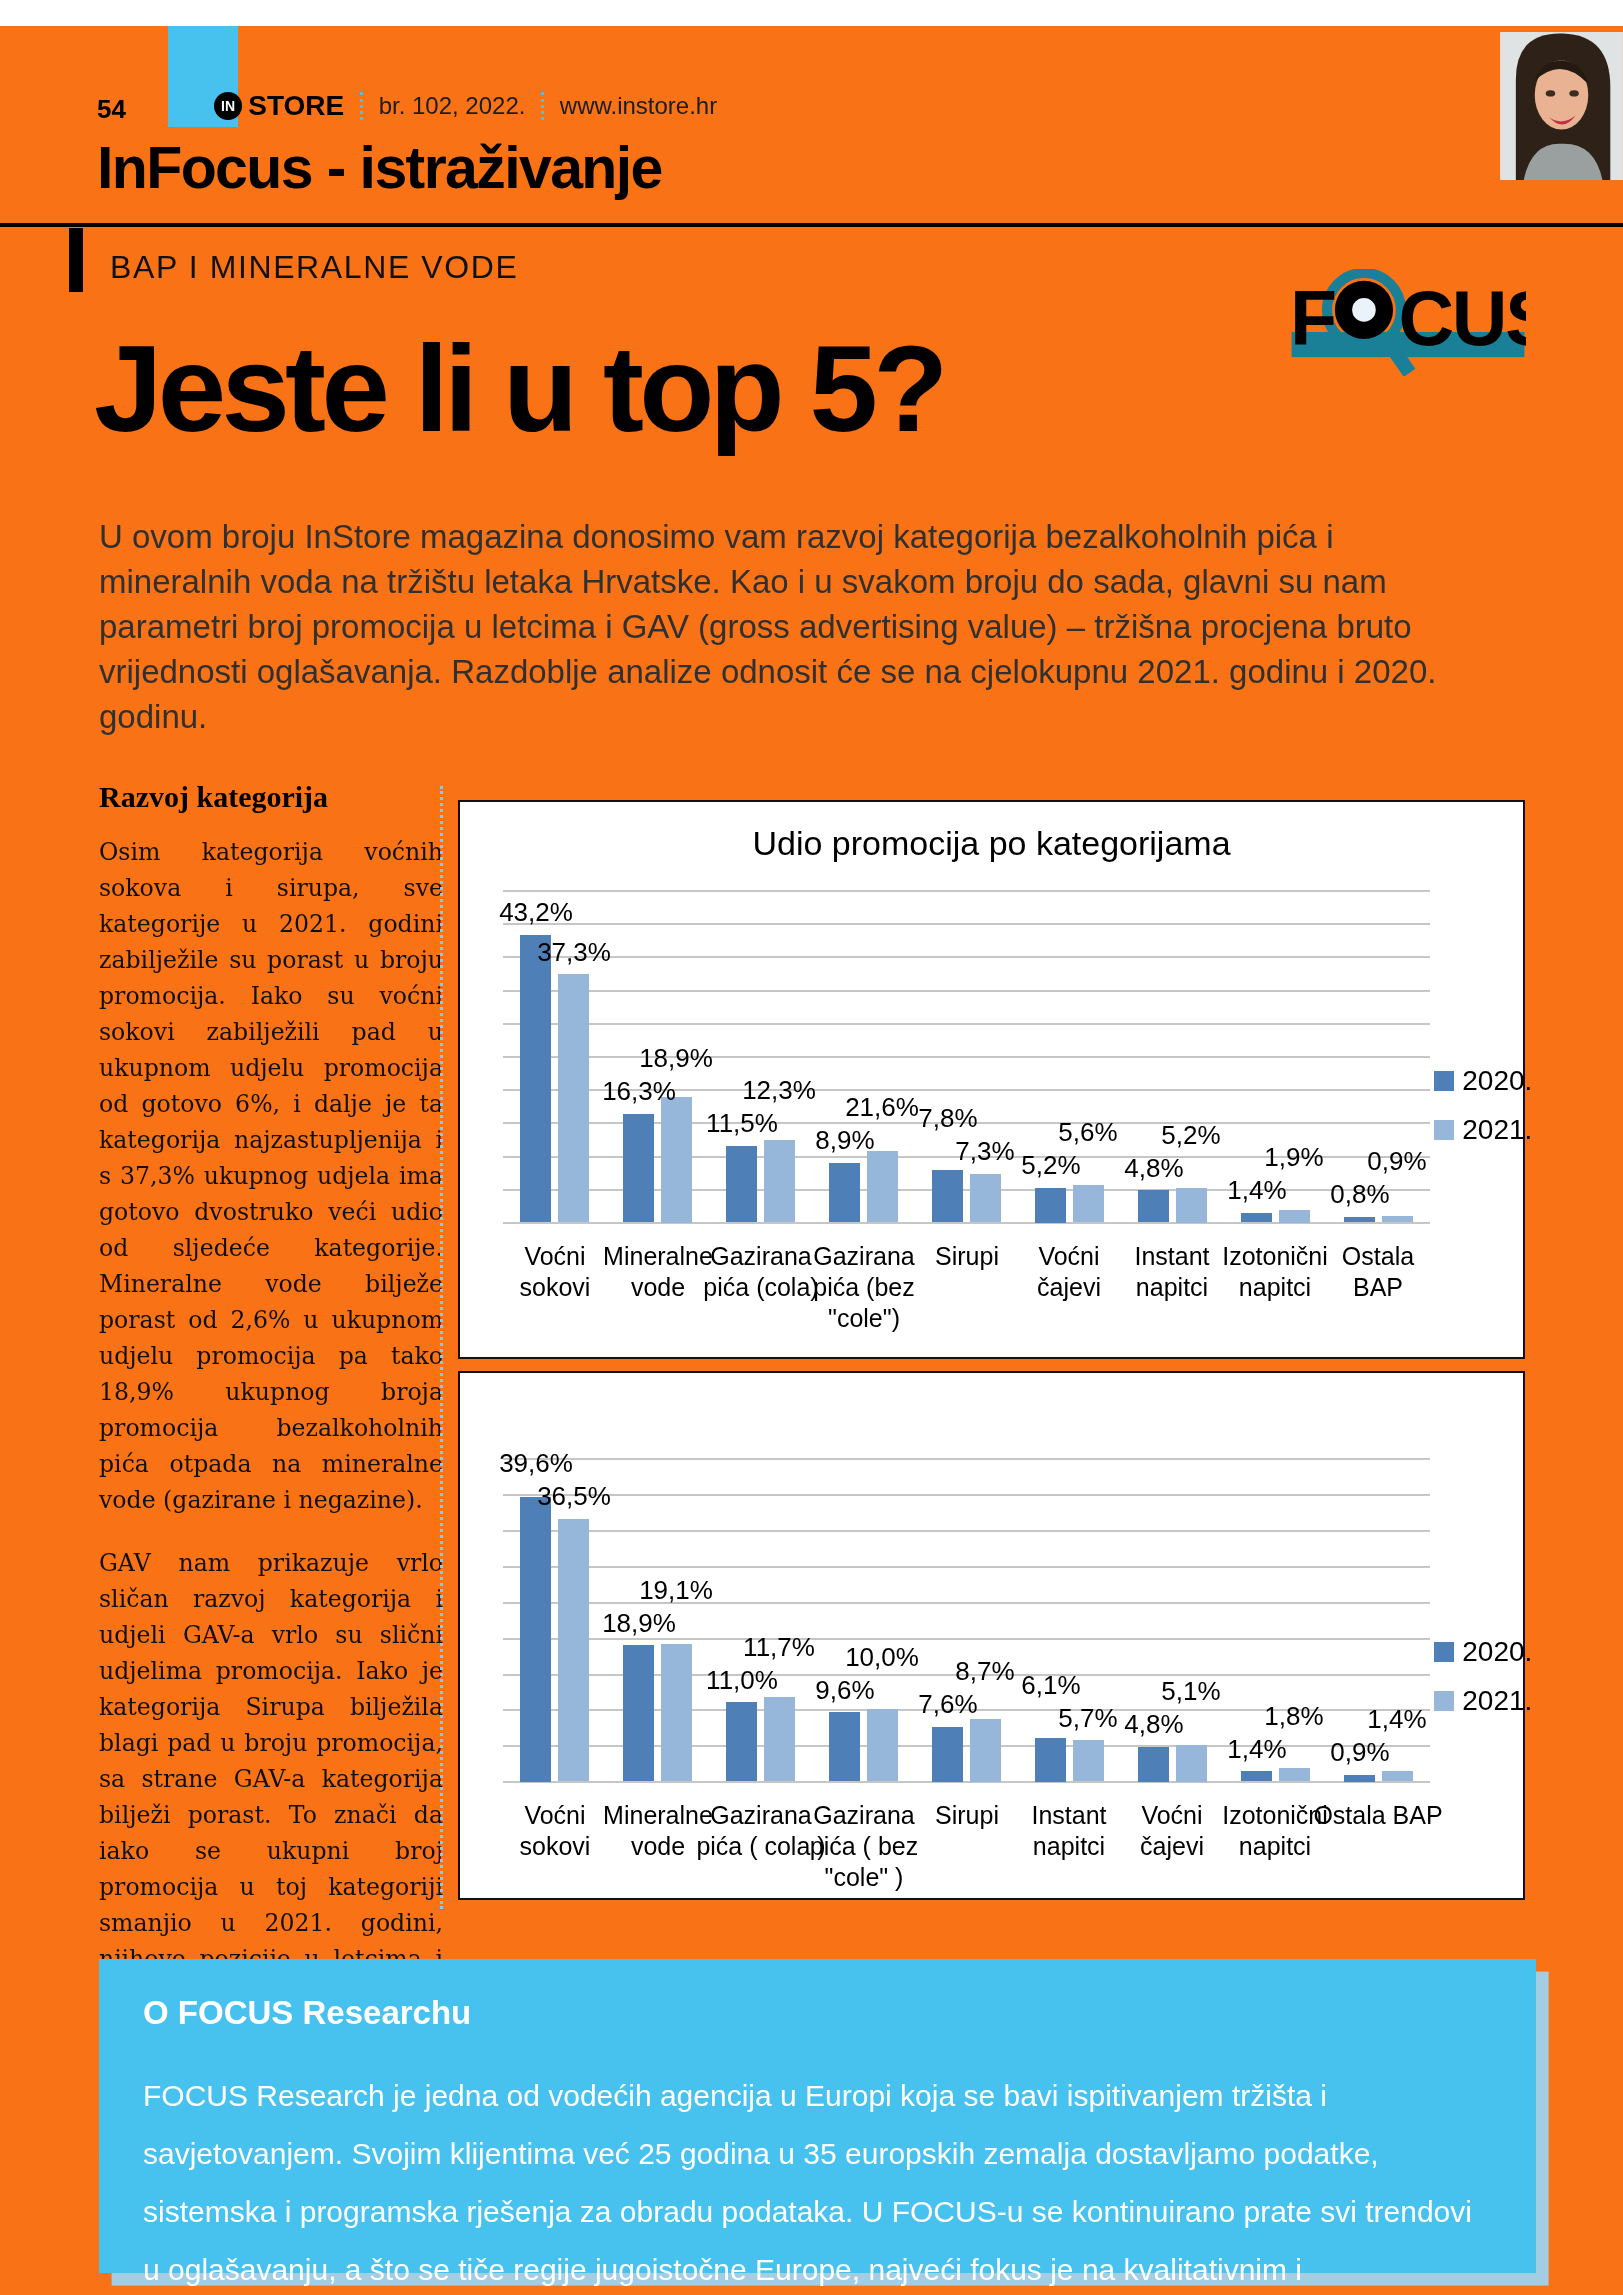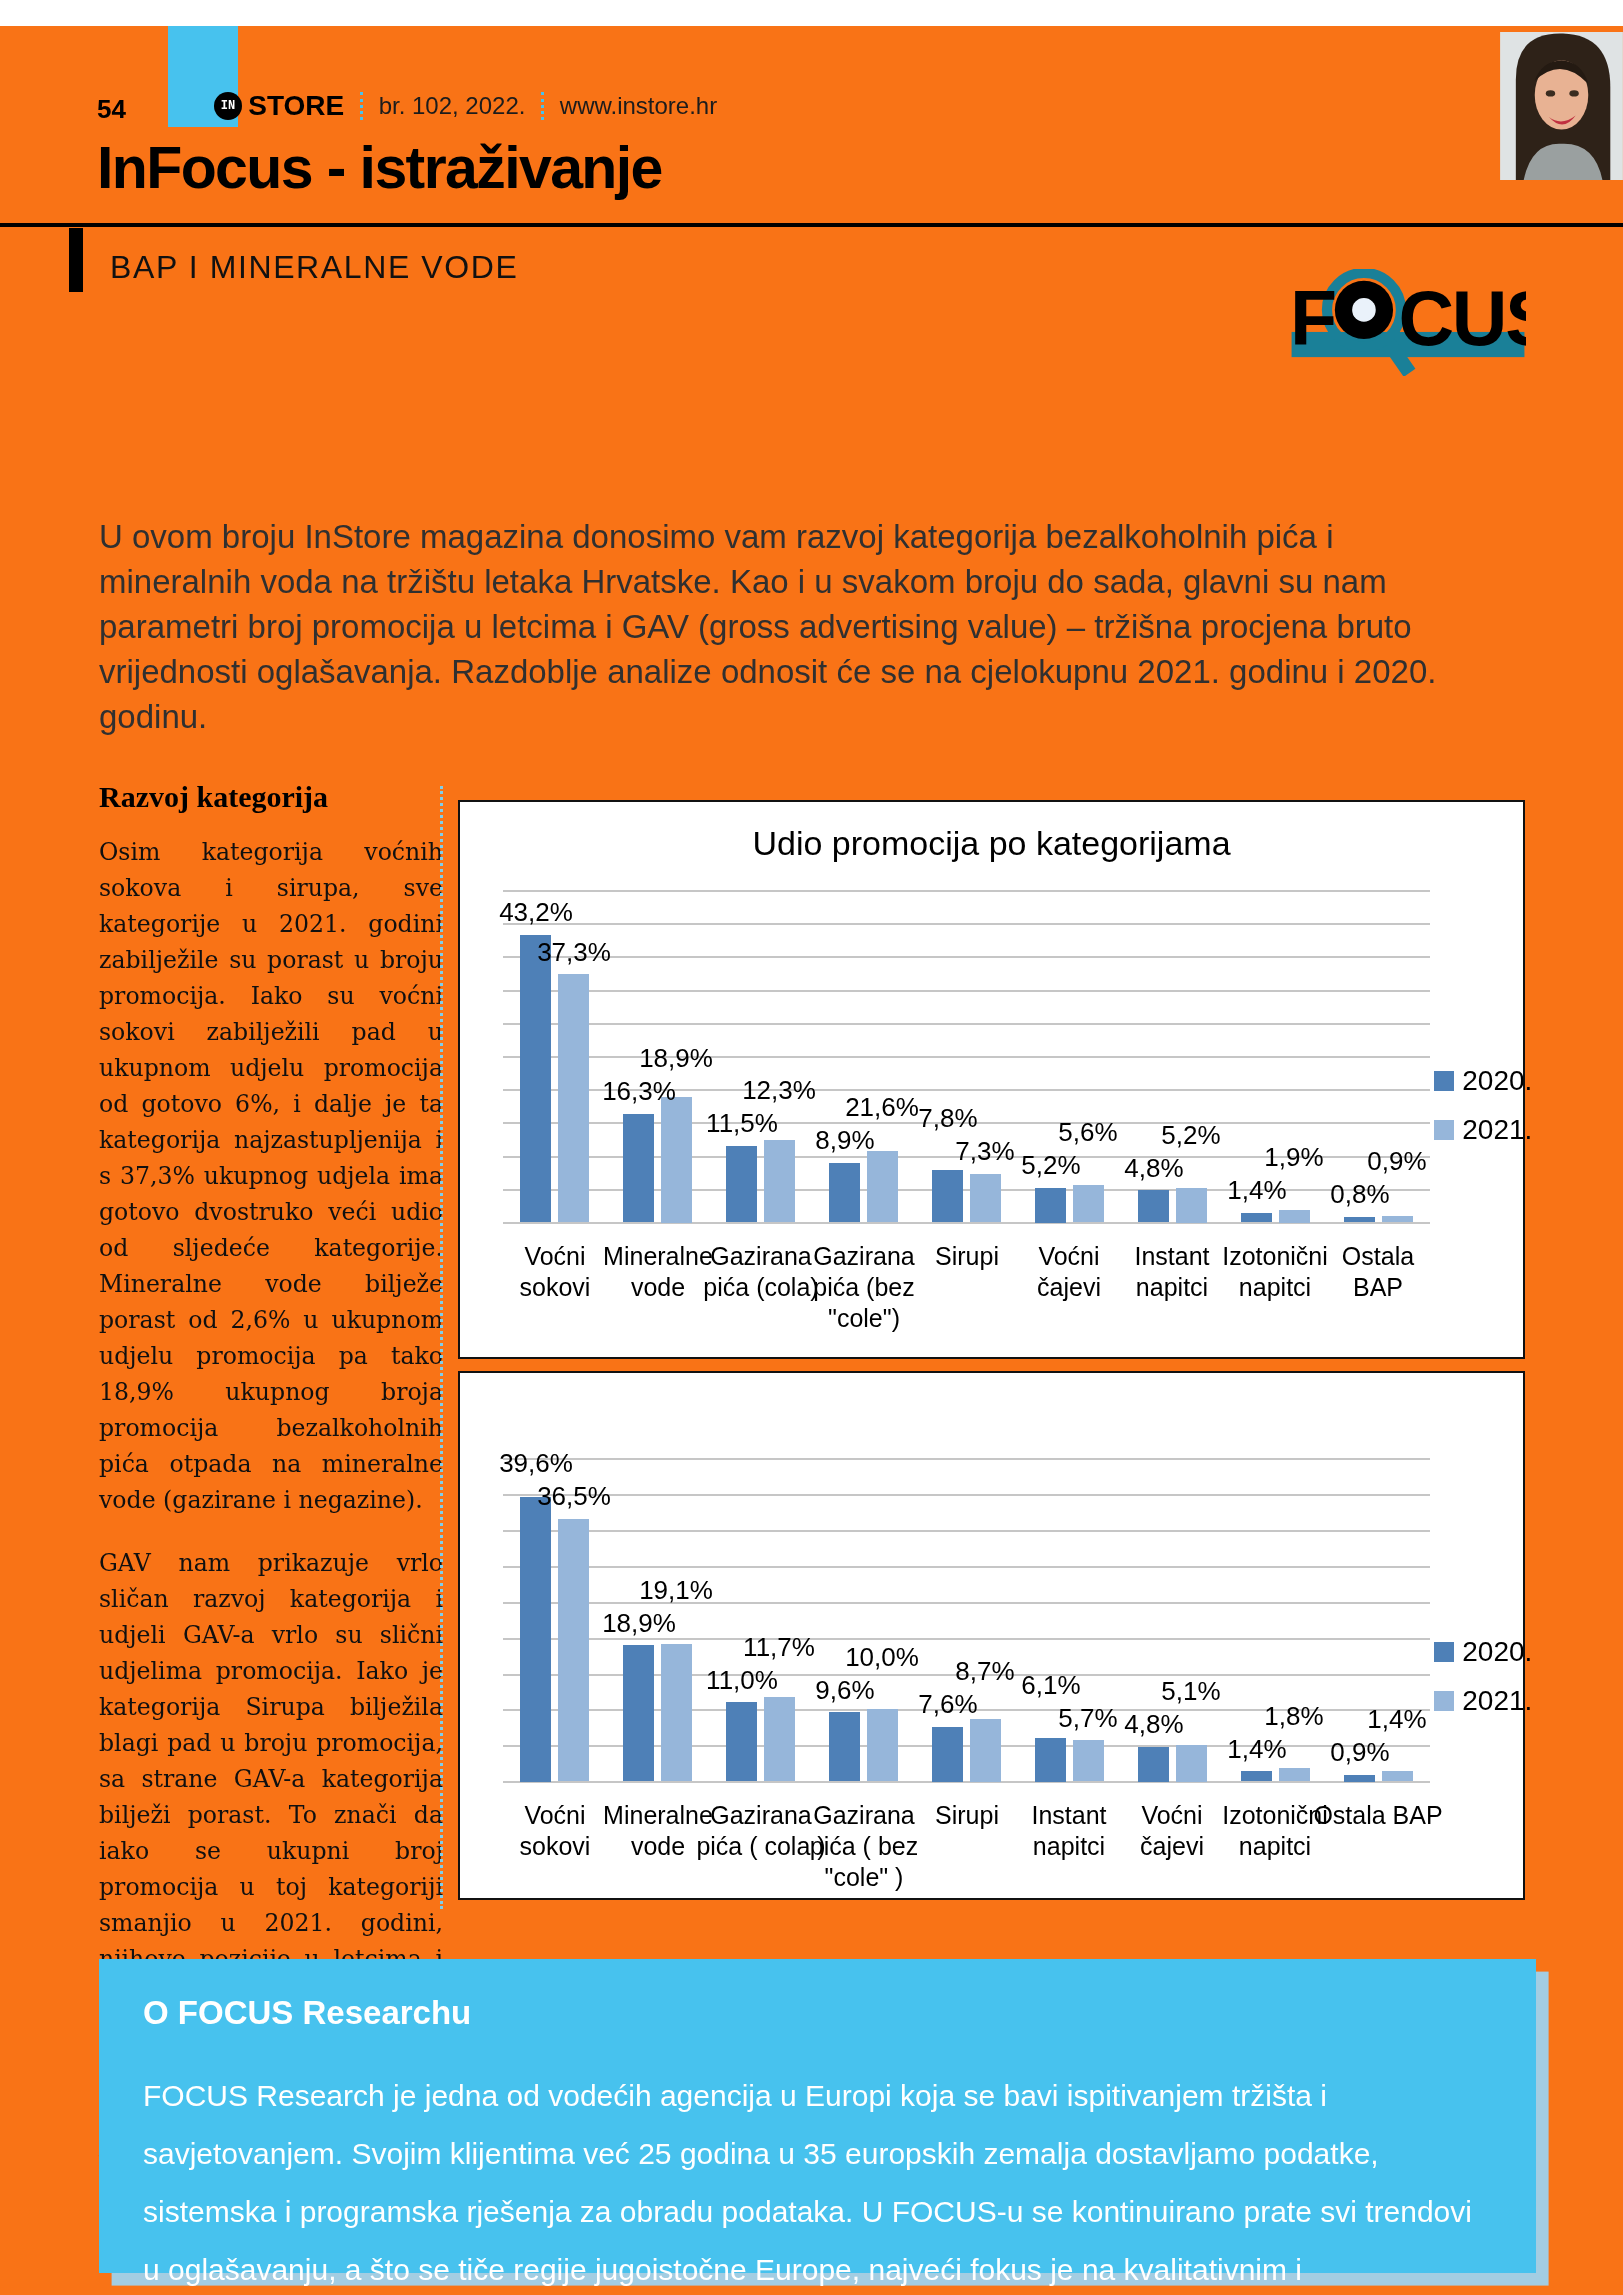--- a/index.html
+++ b/index.html
@@ -11,21 +11,21 @@
     color:#000;
     overflow:hidden;
   }
   .abs{position:absolute;}
 
   
   #page-number{left:97px;top:68px;font-size:26px;font-weight:bold;}
   #accent-bar-top{left:168px;top:0;width:70px;height:101px;background:var(--accent);}
   #masthead{left:214px;top:64px;display:flex;align-items:center;height:31px;}
   #brand-badge{width:28px;height:28px;border-radius:50%;background:#000;color:#fff;
-    font-size:12px;font-weight:bold;display:flex;align-items:center;justify-content:center;font-family:Liberation Mono, monospace;}
+    font-size:14px;font-weight:bold;display:flex;align-items:center;justify-content:center;}
   #brand-name{font-size:28px;font-weight:bold;margin-left:6.3px;letter-spacing:0px;}
   .vdots{border-left:3.9px dotted var(--accent);height:28px;margin:0 15.7px;}
   .issue-text{font-size:24px;color:#1c1c1c;font-weight:400;}
   #infocus-title{left:97px;top:108px;font-size:59px;font-weight:bold;letter-spacing:-1.6px;}
   #author-block{right:130px;top:74px;text-align:right;line-height:1.18;}
   #author-bold{font-size:25px;font-weight:bold;}
   #author-role{font-size:23.6px;}
   #author-email{font-size:22px;}
   #author-photo{right:0;top:6.3px;width:123px;height:148px;}
   #header-rule{left:0;top:197px;width:1623px;height:3.9px;background:#000;}
@@ -97,20 +97,21 @@
     <ellipse cx="64" cy="78" rx="6" ry="4" fill="#3a2c20"></ellipse>
     <ellipse cx="94" cy="78" rx="6" ry="4" fill="#3a2c20"></ellipse>
     <path d="M62 108 Q78 120 96 106 Q80 128 62 108Z" fill="#c03040"></path>
     <path d="M30 188 Q40 140 78 142 Q120 140 130 188 Z" fill="#9aa0a0"></path>
   </svg>
 
   <div class="abs" id="header-rule"></div>
 
   <div class="abs" id="kicker-bar"></div>
   <div class="abs" id="kicker">BAP I MINERALNE VODE</div>
+  <div class="abs" id="big-title">Jeste li u top 5?</div>
 
   <svg class="abs" id="focus-logo" viewBox="0 0 300 136">
     <rect x="2" y="80" width="296" height="32" fill="#1A8098"></rect>
     <line x1="120" y1="86" x2="152" y2="132" stroke="#1A8098" stroke-width="18"></line>
     <circle cx="94" cy="52" r="47" fill="none" stroke="#1A8098" stroke-width="13"></circle>
     <text x="0" y="96" font-family="Liberation Sans, sans-serif" font-size="98" font-weight="bold" fill="#000">F</text>
     <circle cx="94" cy="52" r="37" fill="#000"></circle>
     <circle cx="94" cy="52" r="15" fill="#EAF2FA"></circle>
     <text x="138" y="96" font-family="Liberation Sans, sans-serif" font-size="98" font-weight="bold" letter-spacing="-3" fill="#000">CUS</text>
   </svg>

